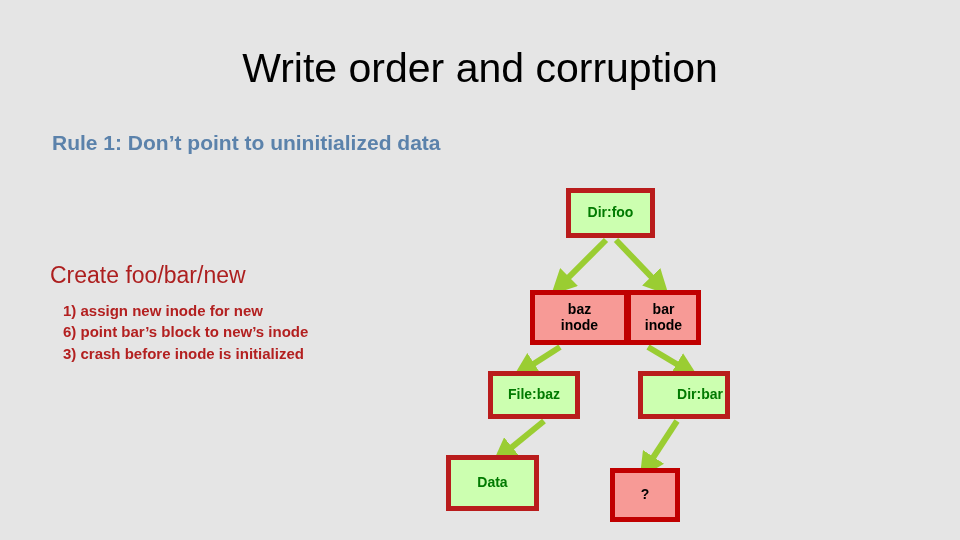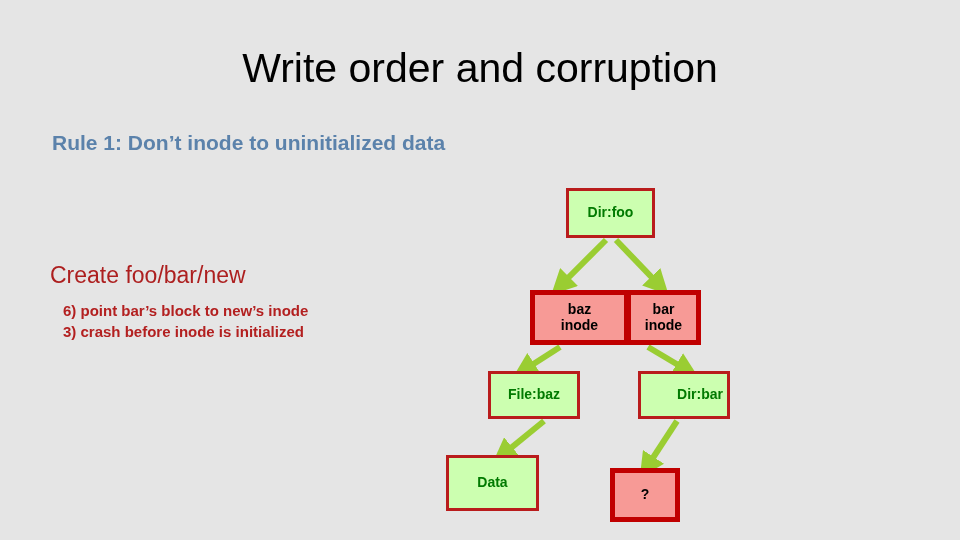--- a/index.html
+++ b/index.html
@@ -91,21 +91,21 @@
     box-sizing: border-box;
     display: flex;
     align-items: center;
     justify-content: center;
     text-align: center;
     font-weight: bold;
     line-height: 1.12;
   }
   .node.green {
     background: #ccffb0;
-    border: 3px solid #b91c1c;
+    border: 5px solid #b91c1c;
     color: #017a01;
     font-size: 14px;
     text-align: center;
   }
   .node.red {
     background: #f79a96;
     border: 5px solid #c00000;
     color: #000000;
     font-size: 14px;
   }
@@ -114,25 +114,26 @@
     width: 100%;
   }
 </style>
 </head>
 <body>
 
 <div id="slide">
 
   <div id="slide-title">Write order and corruption</div>
 
-  <div id="rule-heading">Rule 1: Don’t inode to uninitialized data</div>
+  <div id="rule-heading">Rule 1: Don’t point to uninitialized data</div>
 
   <div id="create-heading">Create foo/bar/new</div>
 
   <div id="steps-list">
+    <div class="step">1) assign new inode for new</div>
     <div class="step">6) point bar’s block to new’s inode</div>
     <div class="step">3) crash before inode is initialized</div>
   </div>
 
   <div id="diagram">
     <svg id="arrow-layer" width="960" height="540" viewBox="0 0 960 540">
         <defs>
           <marker id="arrowhead" markerWidth="4.2" markerHeight="4.2" refX="2.6" refY="2.1" orient="auto" markerUnits="strokeWidth">
             <path d="M0,0 L4.2,2.1 L0,4.2 z" fill="#9acd32"></path>
           </marker>

